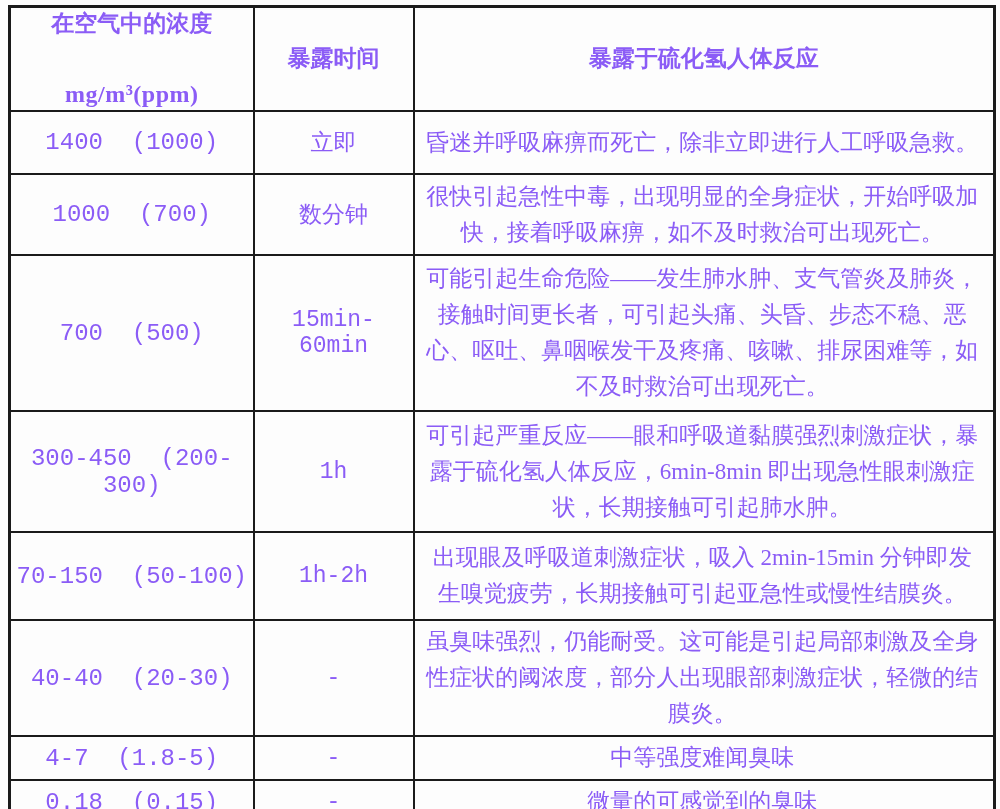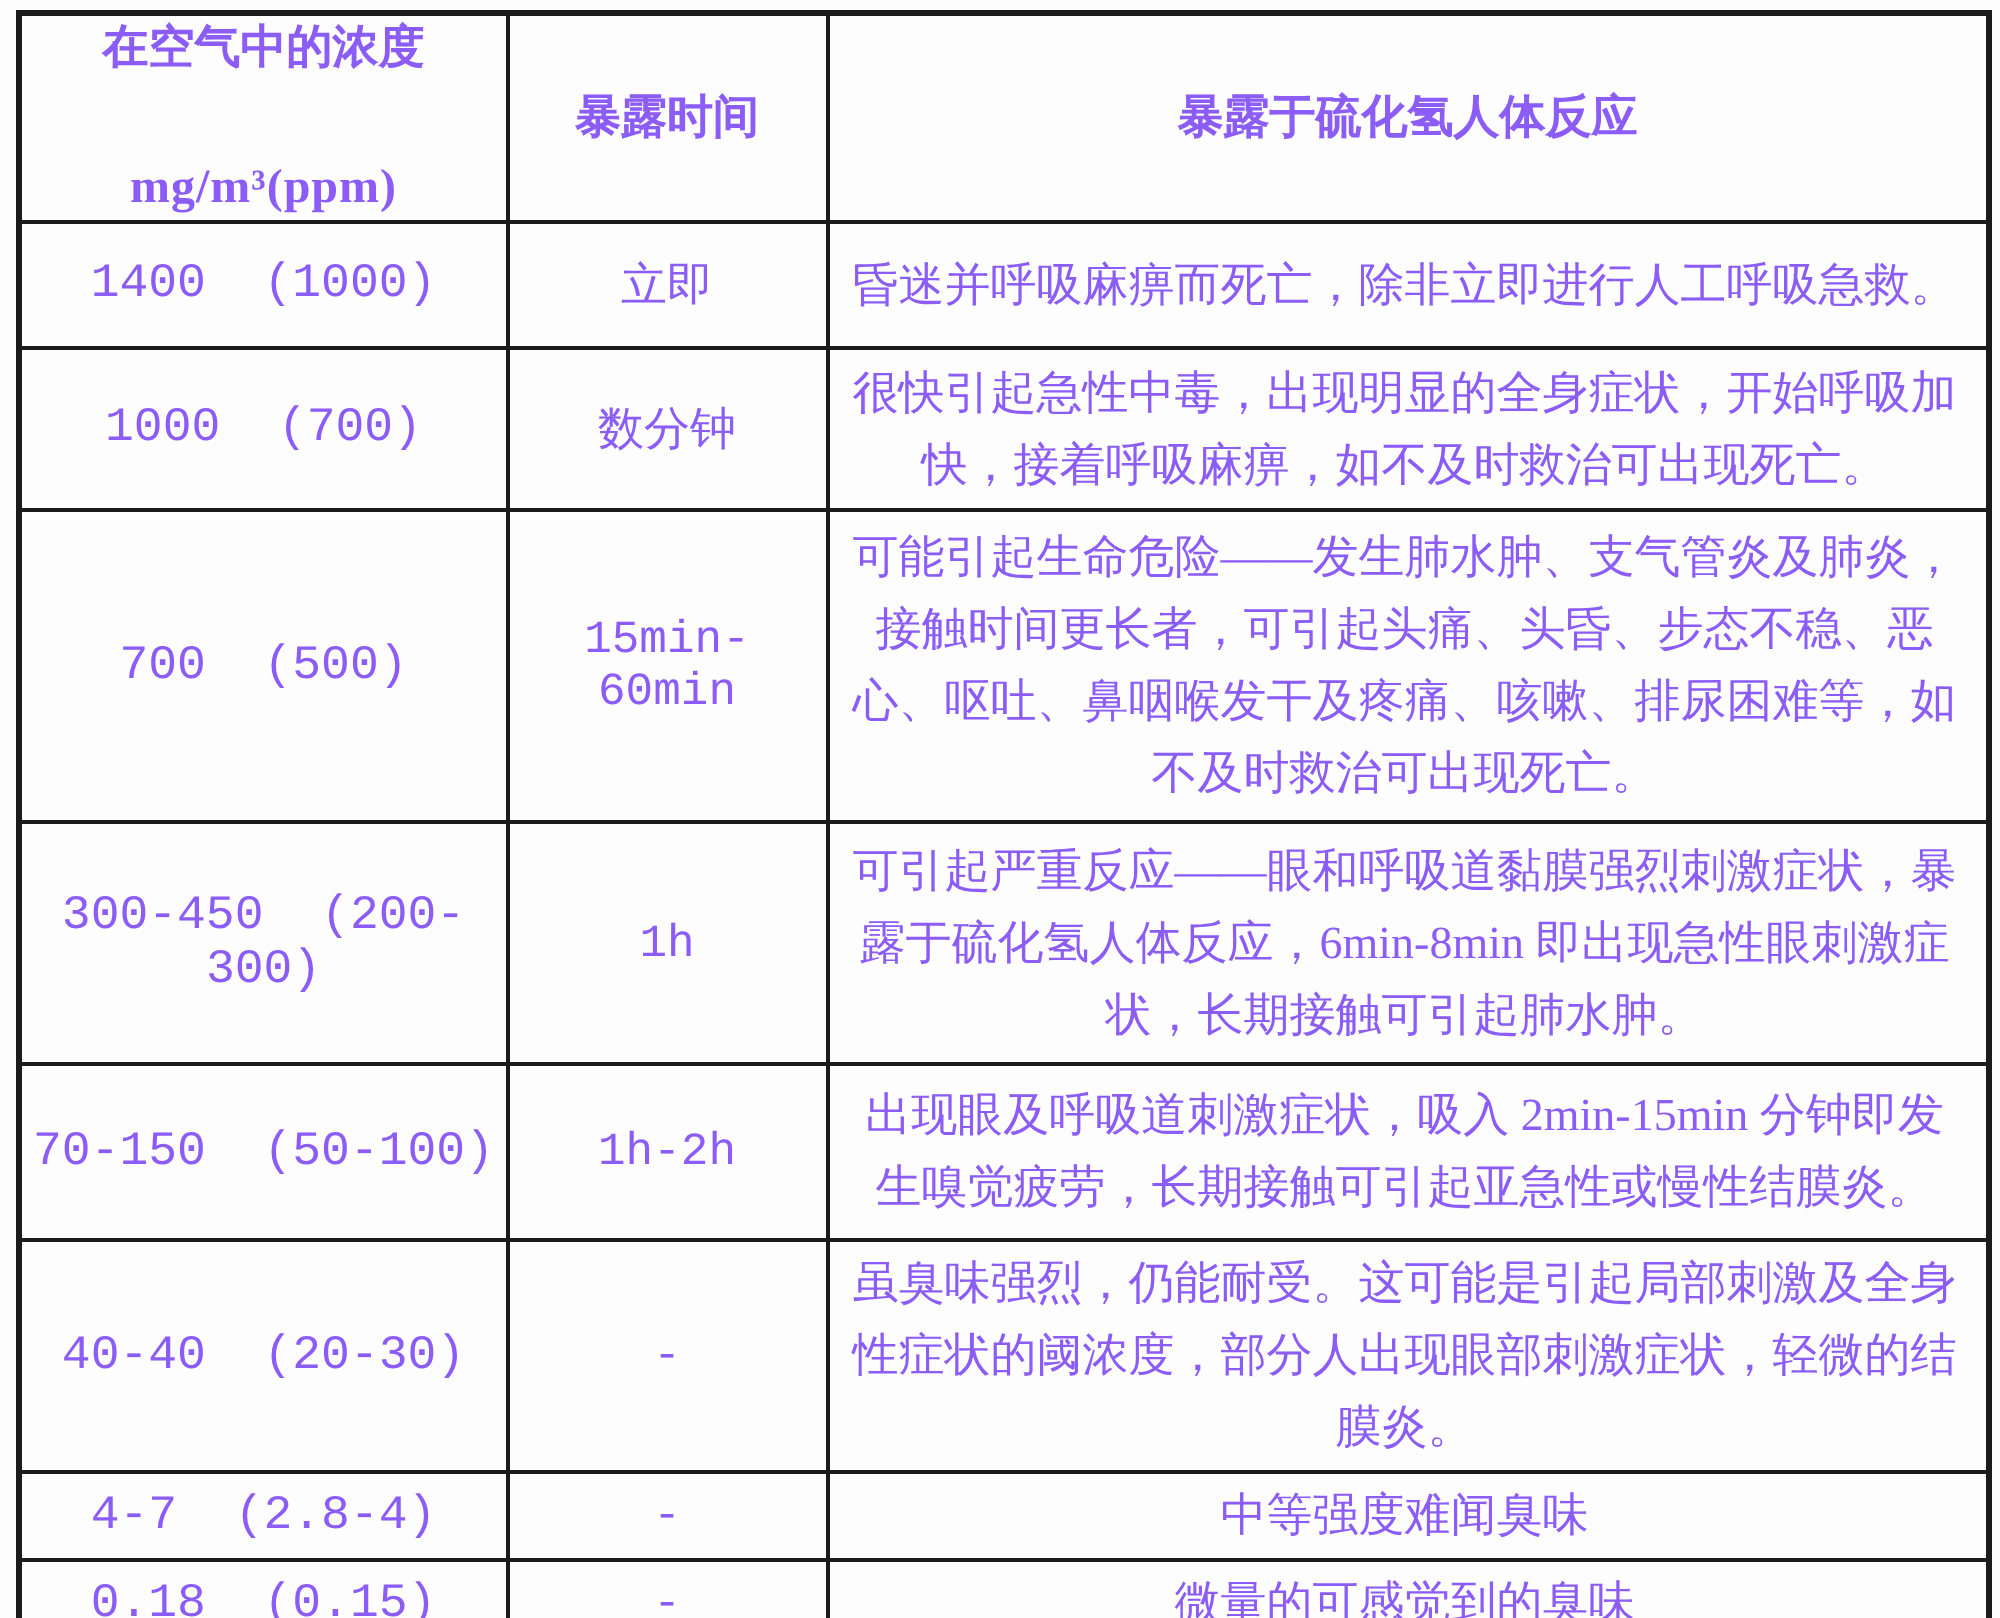--- a/index.html
+++ b/index.html
@@ -106,21 +106,21 @@
         <td class="c1">70-150  (50-100)</td>
         <td class="c2">1h-2h</td>
         <td class="c3">出现眼及呼吸道刺激症状，吸入 2min-15min 分钟即发生嗅觉疲劳，长期接触可引起亚急性或慢性结膜炎。</td>
       </tr>
       <tr style="height:103px">
         <td class="c1">40-40  (20-30)</td>
         <td class="c2">-</td>
         <td class="c3">虽臭味强烈，仍能耐受。这可能是引起局部刺激及全身性症状的阈浓度，部分人出现眼部刺激症状，轻微的结膜炎。</td>
       </tr>
       <tr style="height:38px">
-        <td class="c1">4-7  (2.8-4)</td>
+        <td class="c1">4-7  (1.8-5)</td>
         <td class="c2">-</td>
         <td class="c3">中等强度难闻臭味</td>
       </tr>
       <tr style="height:38px">
         <td class="c1">0.18  (0.15)</td>
         <td class="c2">-</td>
         <td class="c3">微量的可感觉到的臭味</td>
       </tr>
       <tr style="height:37px">
         <td class="c1">0.011</td>

